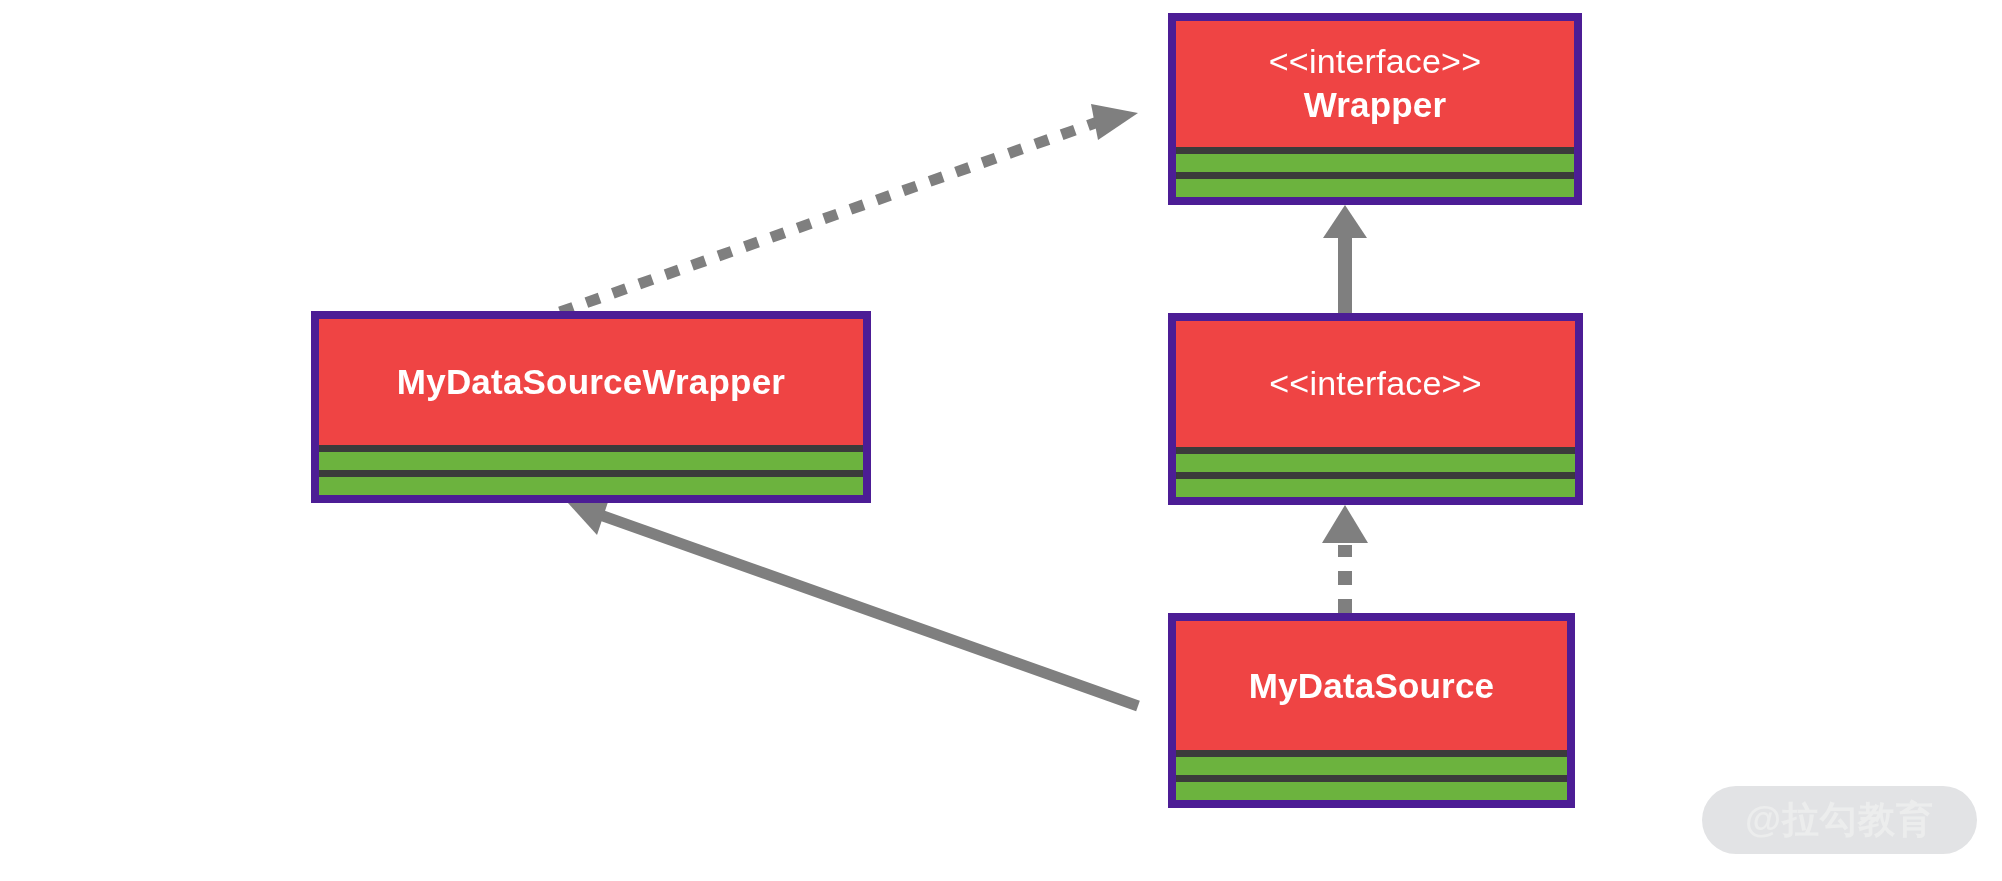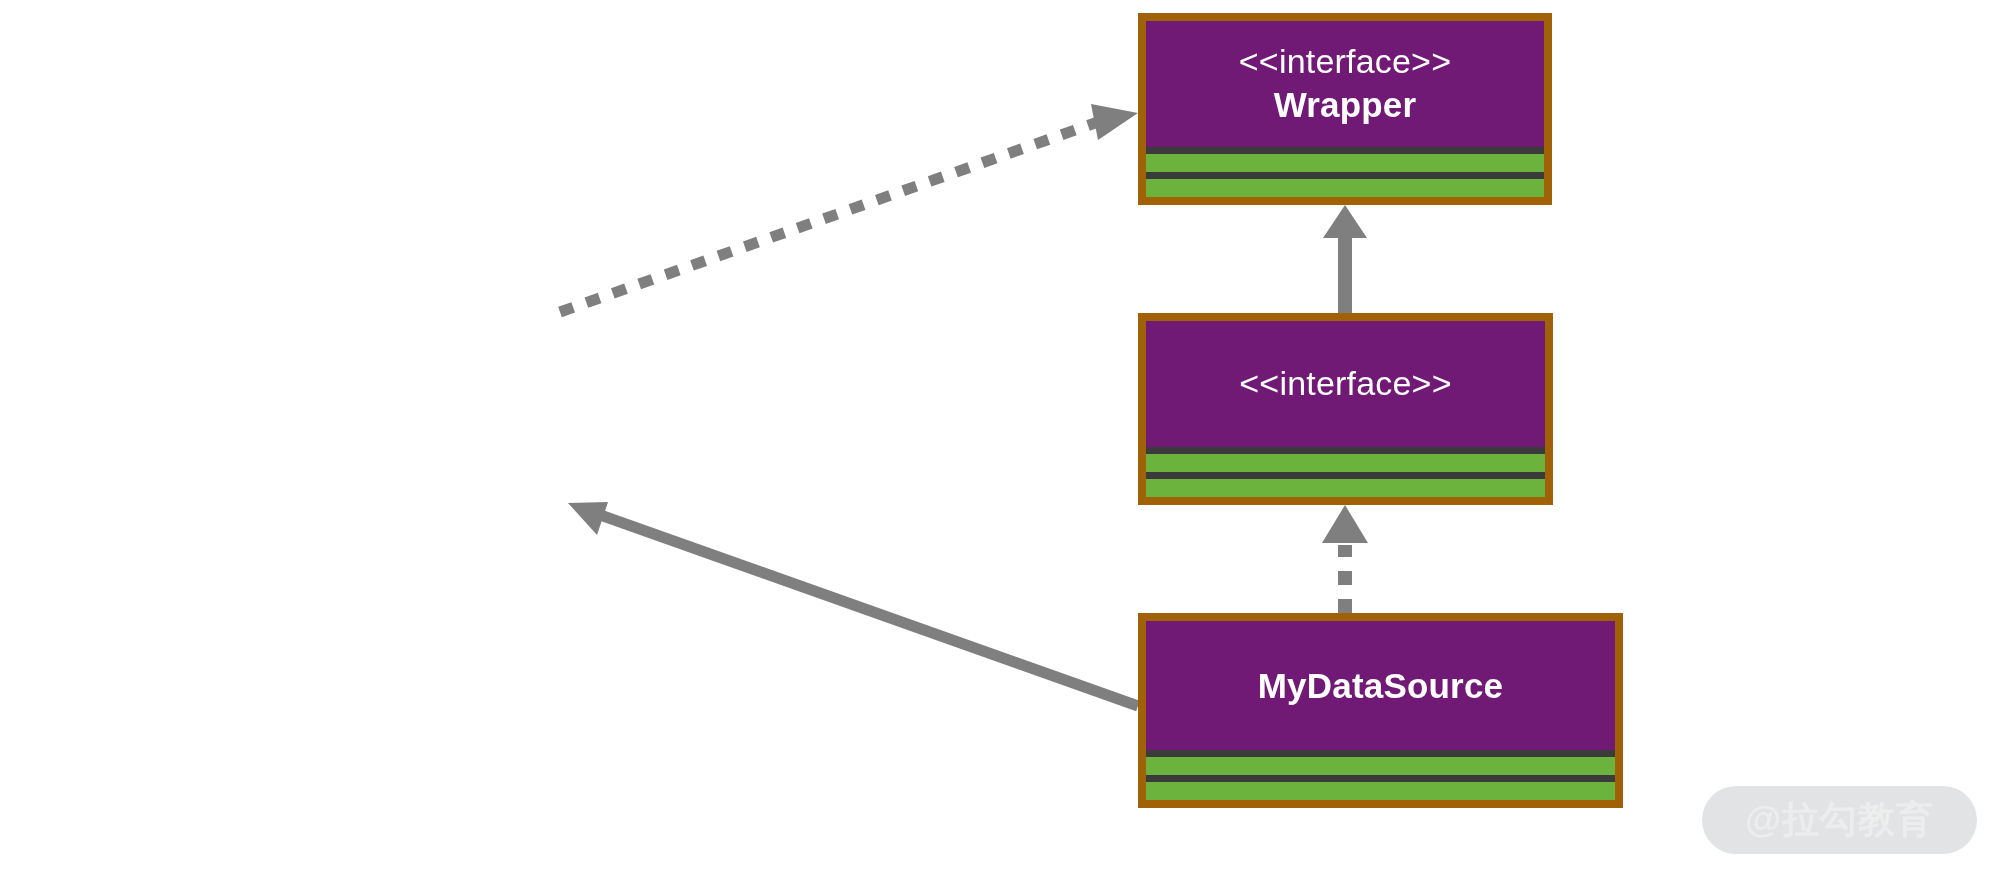--- a/index.html
+++ b/index.html
@@ -19,24 +19,25 @@
     position: absolute;
     left: 0;
     top: 0;
     width: 2002px;
     height: 881px;
     pointer-events: none;
   }
   .uml-class {
     position: absolute;
     box-sizing: border-box;
-    background: #701a75;
-    border: 8px solid #a16207;
+    background: #ef4444;
+    border: 8px solid #4c1d95;
     display: flex;
     flex-direction: column;
+    margin-left: 30px;
   }
   .name-compartment {
     flex: 1 1 auto;
     display: flex;
     flex-direction: column;
     align-items: center;
     justify-content: center;
     text-align: center;
     padding: 4px 10px;
   }
@@ -119,32 +120,41 @@
     <div class="name-compartment">
       <div class="stereotype">&lt;&lt;interface&gt;&gt;</div>
       <div class="class-name">Wrapper</div>
     </div>
     <div class="divider"></div>
     <div class="compartment"></div>
     <div class="divider"></div>
     <div class="compartment"></div>
   </div>
 
+  <div class="uml-class" style="left:281px; top:311px; width:560px; height:192px;">
+    <div class="name-compartment">
+      <div class="class-name">MyDataSourceWrapper</div>
+    </div>
+    <div class="divider"></div>
+    <div class="compartment"></div>
+    <div class="divider"></div>
+    <div class="compartment"></div>
+  </div>
 
   <div class="uml-class" style="left:1138px; top:313px; width:415px; height:192px;">
     <div class="name-compartment">
       <div class="stereotype">&lt;&lt;interface&gt;&gt;</div>
     </div>
     <div class="divider"></div>
     <div class="compartment"></div>
     <div class="divider"></div>
     <div class="compartment"></div>
   </div>
 
-  <div class="uml-class" style="left:1138px; top:613px; width:485px; height:195px;">
+  <div class="uml-class" style="left:1138px; top:613px; width:407px; height:195px;">
     <div class="name-compartment">
       <div class="class-name">MyDataSource</div>
     </div>
     <div class="divider"></div>
     <div class="compartment"></div>
     <div class="divider"></div>
     <div class="compartment"></div>
   </div>
 
   <div class="watermark">

